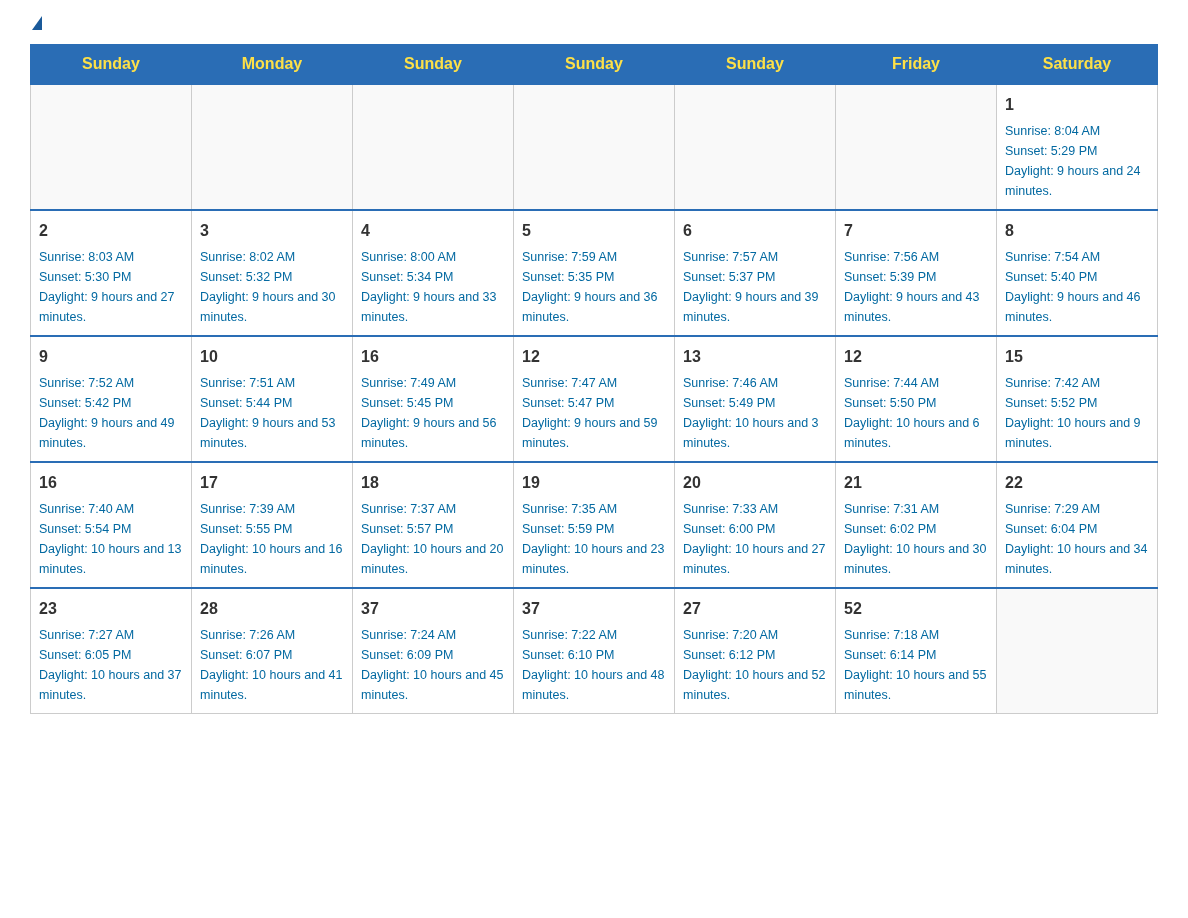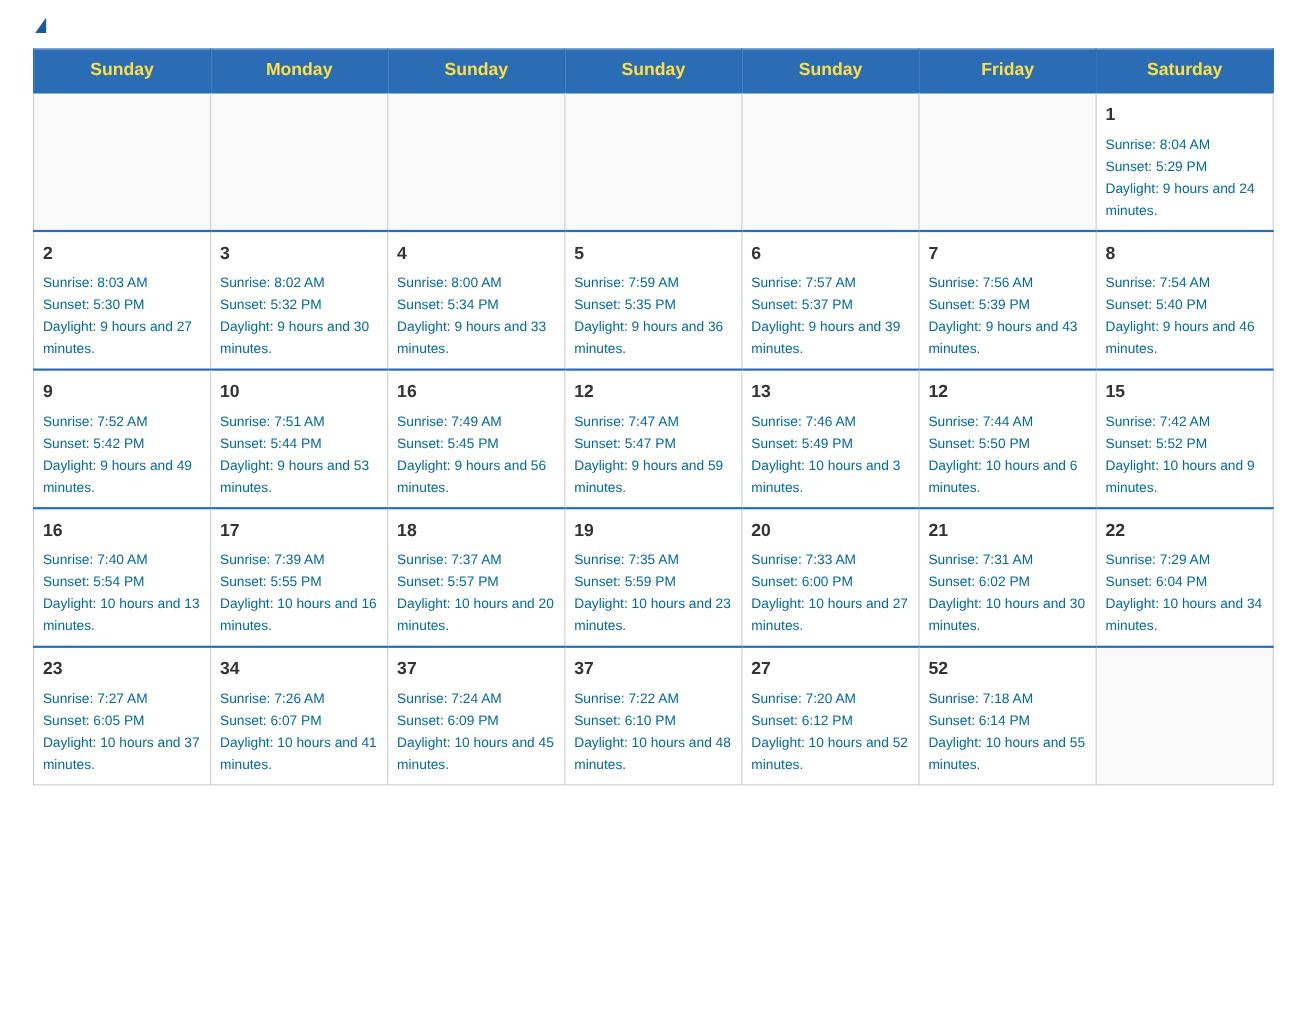--- a/index.html
+++ b/index.html
@@ -231,21 +231,21 @@
           <span class="day-number">22</span>
           <div class="day-info">Sunrise: 7:29 AM<br>Sunset: 6:04 PM<br>Daylight: 10 hours and 34 minutes.</div>
         </td>
       </tr>
       <tr class="week-row">
         <td>
           <span class="day-number">23</span>
           <div class="day-info">Sunrise: 7:27 AM<br>Sunset: 6:05 PM<br>Daylight: 10 hours and 37 minutes.</div>
         </td>
         <td>
-          <span class="day-number">34</span>
+          <span class="day-number">28</span>
           <div class="day-info">Sunrise: 7:26 AM<br>Sunset: 6:07 PM<br>Daylight: 10 hours and 41 minutes.</div>
         </td>
         <td>
           <span class="day-number">37</span>
           <div class="day-info">Sunrise: 7:24 AM<br>Sunset: 6:09 PM<br>Daylight: 10 hours and 45 minutes.</div>
         </td>
         <td>
           <span class="day-number">37</span>
           <div class="day-info">Sunrise: 7:22 AM<br>Sunset: 6:10 PM<br>Daylight: 10 hours and 48 minutes.</div>
         </td>

